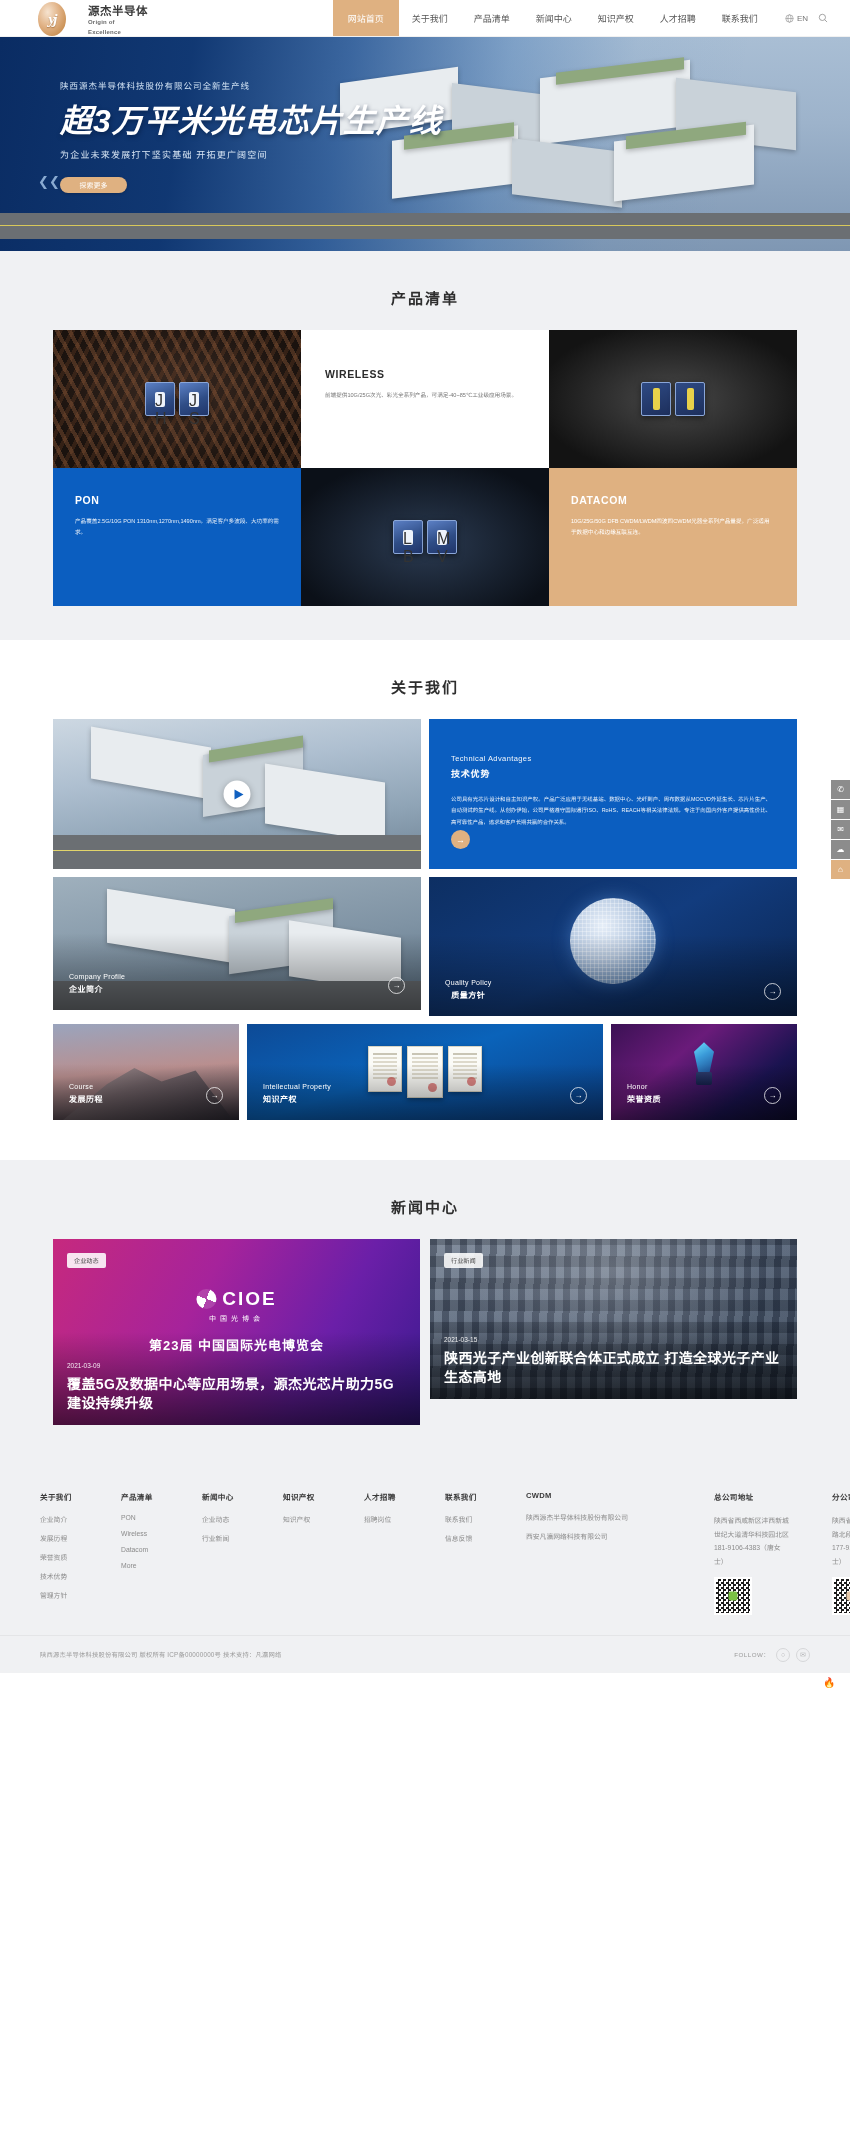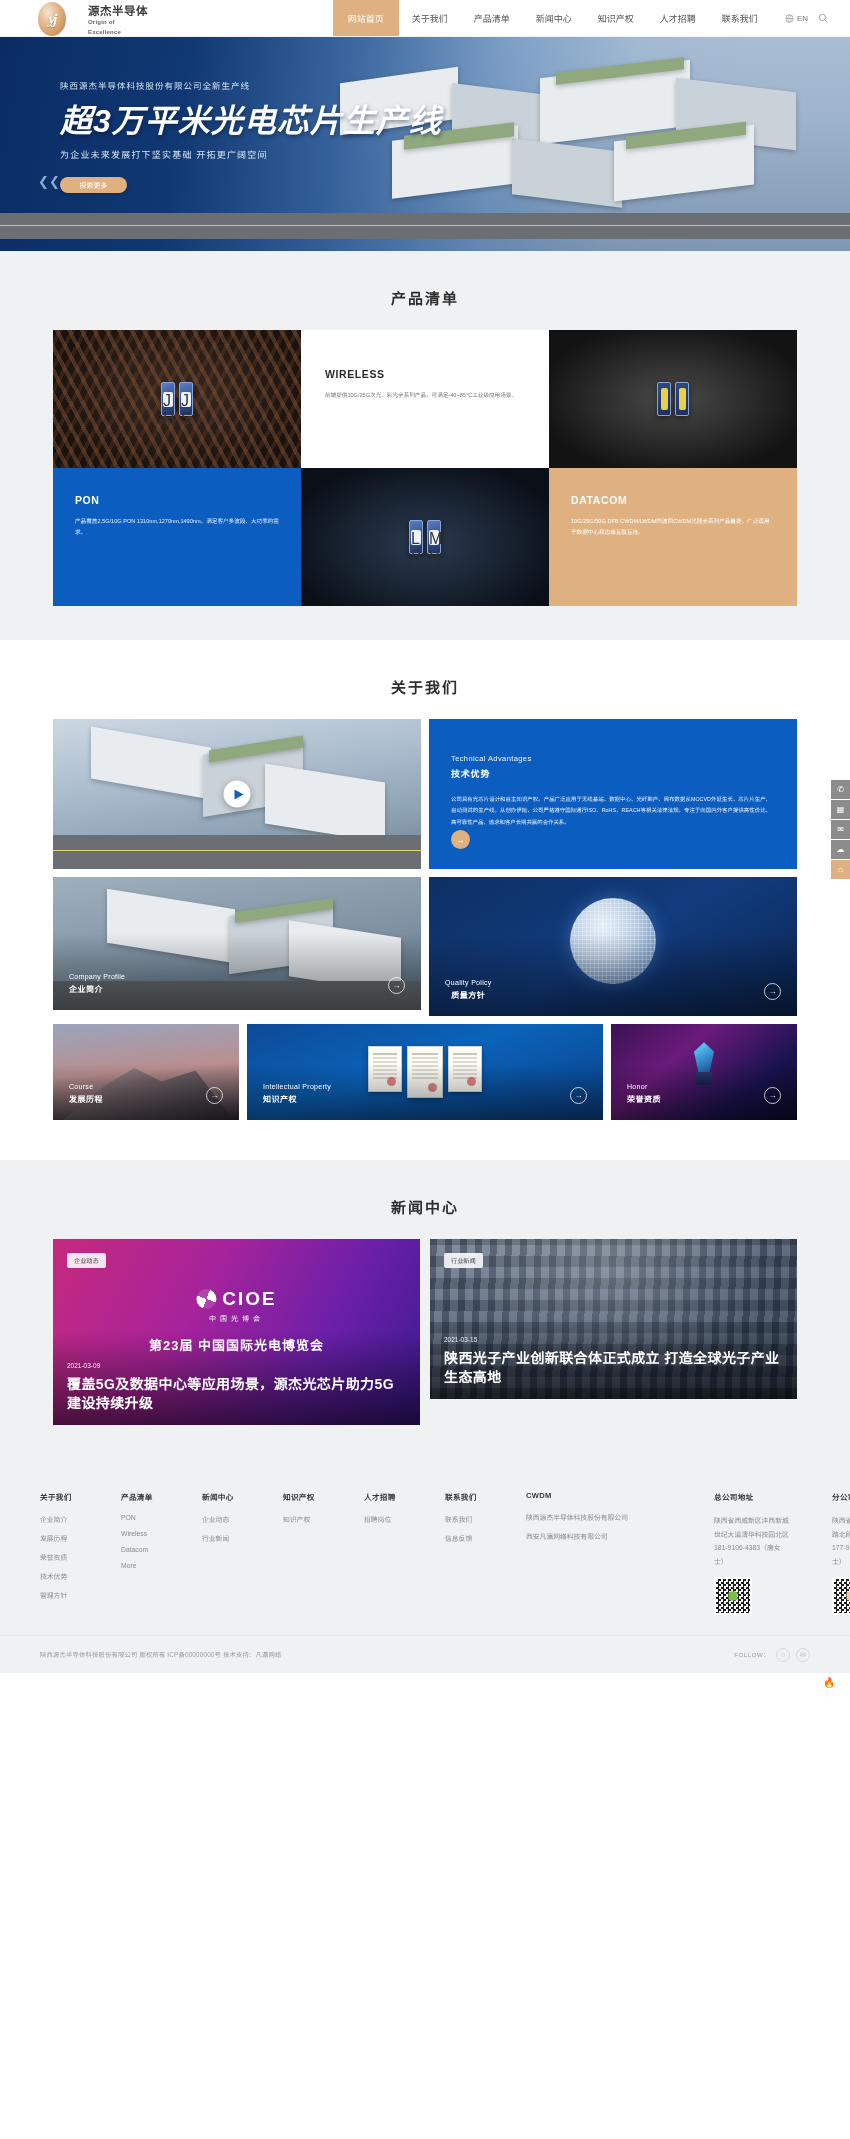--- a/index.html
+++ b/index.html
@@ -101,21 +101,21 @@
   .pcard.img-c { background:radial-gradient(ellipse at 50% 50%, #4a4a4a 0%, #131313 78%); }
   .pcard.img-d { background:radial-gradient(ellipse at 50% 55%, #2b3b52 0%, #0b1018 80%); }
   .pcard.blue { background:#0b5ec0; }
   .pcard.tan  { background:#dfb181; }
   .pcard.white{ background:#fff; }
   .chipwrap {
     position:absolute; left:50%; top:50%; transform:translate(-50%,-50%);
     display:flex; gap:4px; z-index:3;
   }
   .chip {
-    width:14px; height:34px; border-radius:2px;
+    width:30px; height:34px; border-radius:2px;
     background:linear-gradient(160deg,#5b7fc4 0%,#2f4d86 55%,#20356a 100%);
     border:1px solid #8aa6d8; position:relative;
     box-shadow:0 2px 6px rgba(0,0,0,.5);
     display:flex; align-items:center; justify-content:center;
   }
   .chip i {
     width:10px; height:15px; border-radius:2px; background:#eef3fb; display:block;
     font-style:normal;
   }
   .chip.y { background:linear-gradient(160deg,#2e4a84 0%,#1d2f5c 100%); }

